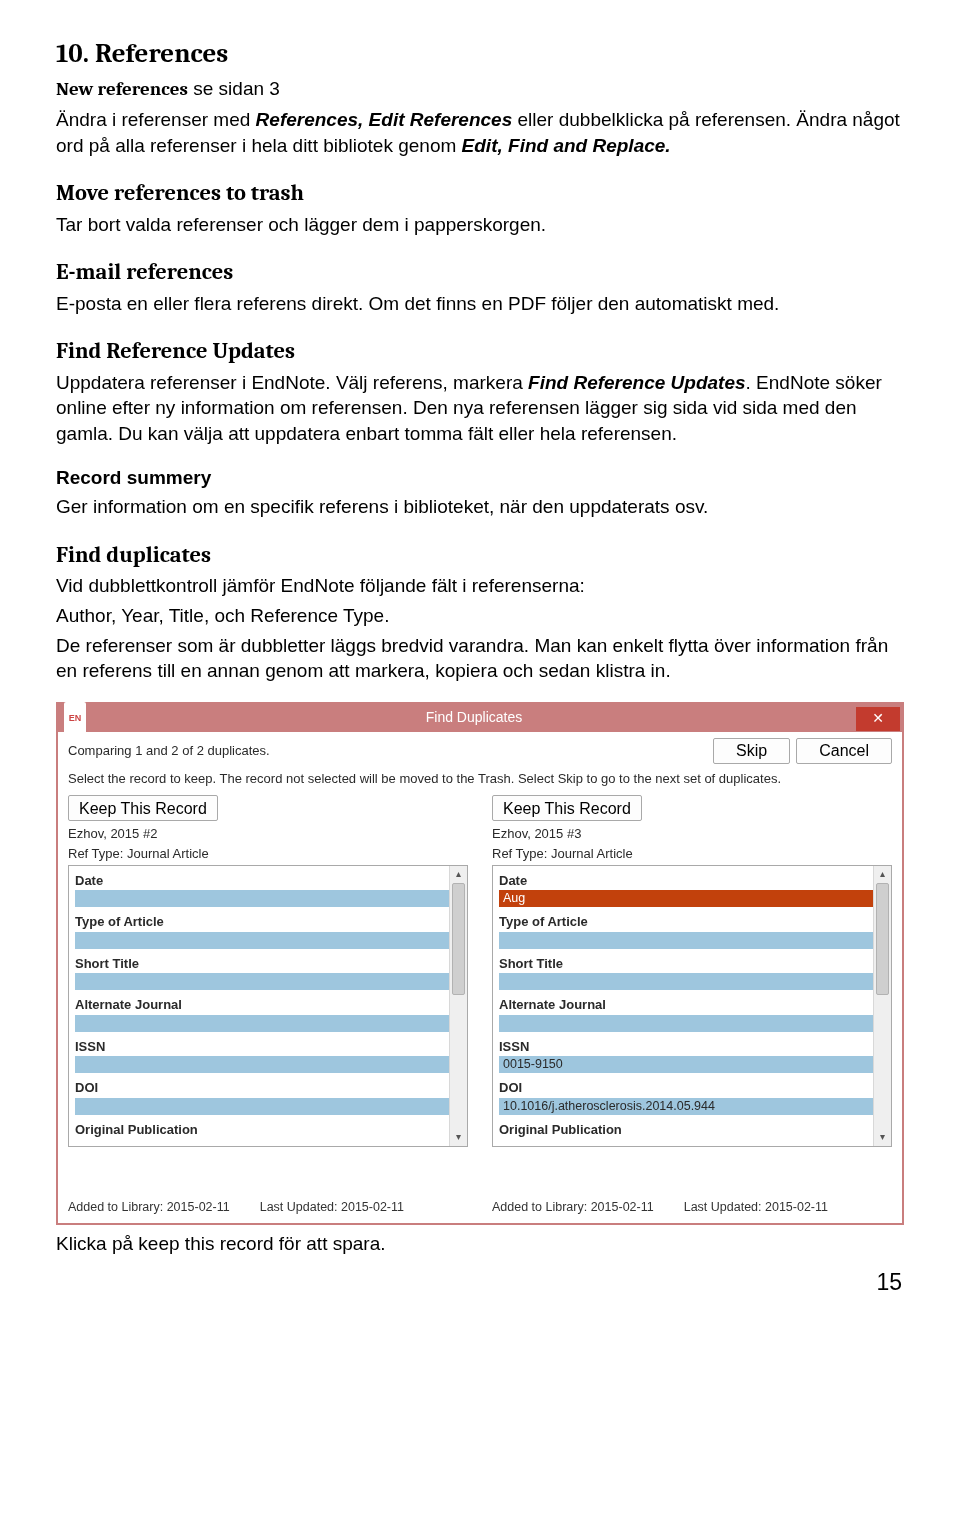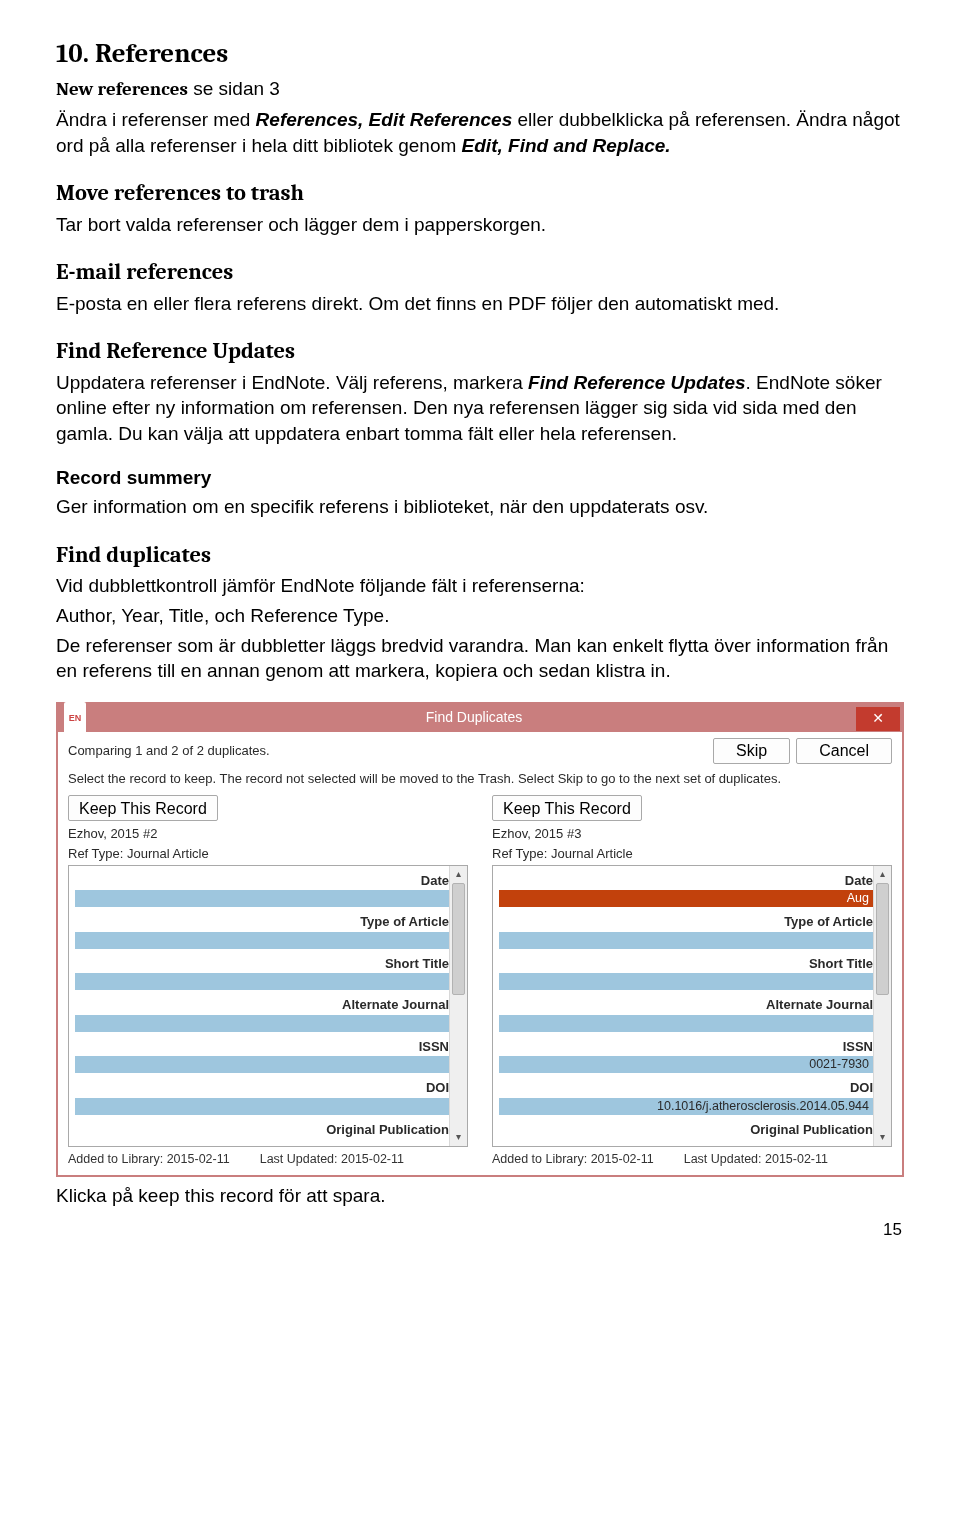--- a/index.html
+++ b/index.html
@@ -5,48 +5,48 @@
   html,body{margin:0;padding:0;background:#fff;color:#000;}
   body{width:960px;font-family:Arial,Helvetica,sans-serif;font-size:19px;line-height:1.35;}
   .page{padding:36px 56px 20px 56px;}
   .serif-h{font-family:'Cambria','Georgia','Times New Roman',serif;}
   h2{font-size:27px;font-weight:bold;margin:0 0 4px 0;}
   h3{font-size:22.5px;font-weight:bold;margin:20px 0 3px 0;}
   .bold{font-weight:bold;}
   .ital{font-style:italic;}
   p{margin:0 0 4px 0;}
   .block{margin-bottom:18px;}
-  .pagenum{text-align:right;font-size:17px;margin-top:10px;padding-right:2px;}
+  .pagenum{text-align:right;font-size:23px;margin-top:10px;padding-right:2px;}
 
   .dialog{border:2px solid #c97e7e;background:#fff;margin-top:8px;font-family:'Segoe UI',Tahoma,Geneva,sans-serif;font-size:13px;}
   .titlebar{display:flex;align-items:center;background:#c97e7e;height:28px;color:#fff;}
   .titlebar .icon-app{width:22px;height:32px;background:#fff;border-radius:2px;margin:0 6px;display:flex;align-items:center;justify-content:center;font-size:9px;font-weight:bold;color:#c44;}
   .titlebar .title{flex:1;text-align:center;font-size:14px;}
   .titlebar .close{width:44px;height:24px;background:#c33b2e;color:#fff;display:flex;align-items:center;justify-content:center;font-size:14px;margin:2px 2px 0 0;}
   .dlg-body{padding:6px 10px 8px 10px;color:#2a2a2a;}
   .toprow{display:flex;align-items:center;margin-bottom:6px;}
   .toprow .msg{flex:1;}
   .btn{display:inline-flex;align-items:center;justify-content:center;height:24px;background:#fdfdfd;border:1px solid #a9a9a9;border-radius:2px;font-size:16px;color:#000;}
   .btn.small{padding:0 22px;margin-left:6px;}
   .info{margin:2px 0 8px 0;}
   .panes{display:flex;gap:24px;}
   .pane{flex:1;min-width:0;}
   .keep-row{margin-bottom:4px;}
   .keep-row .btn{padding:0 10px;}
   .meta{margin:2px 0;}
   .listbox{border:1px solid #a9a9a9;height:280px;position:relative;background:#fff;overflow:hidden;}
-  .listinner{padding:2px 0 2px 6px;margin-right:18px;text-align:right;}
+  .listinner{padding:2px 0 2px 6px;margin-right:18px;}
   .row-label{font-weight:bold;padding:4px 0 0 0;}
   .row-val{background:#9ec6de;height:17px;line-height:17px;margin:1px 0 2px 0;padding:0 4px;overflow:hidden;white-space:nowrap;font-size:12.5px;}
   .row-val.sel{background:#c2410c;color:#fff;}
   .vscroll{position:absolute;right:0;top:0;bottom:0;width:17px;background:#efefef;border-left:1px solid #d8d8d8;}
   .vscroll .arr{height:17px;display:flex;align-items:center;justify-content:center;font-size:10px;color:#555;}
   .vscroll .thumb{position:absolute;left:2px;right:2px;background:#cfcfcf;border:1px solid #b2b2b2;border-radius:2px;}
   .footer{display:flex;margin-top:4px;font-size:12.5px;color:#333;}
-  .footer span{margin-right:30px;}
+  .footer span{margin-right:30px;margin-top:48px;}
 </style>
 </head>
 <body>
 
 <div class="page">
 
   <h2 class="serif-h">10. References</h2>
   <p>
     <span class="serif-h bold">New references</span><span> se sidan 3</span>
   </p>
@@ -131,21 +131,21 @@
             <div class="listinner">
               <div class="row-label">Date</div>
               <div class="row-val sel">Aug</div>
               <div class="row-label">Type of Article</div>
               <div class="row-val"></div>
               <div class="row-label">Short Title</div>
               <div class="row-val"></div>
               <div class="row-label">Alternate Journal</div>
               <div class="row-val"></div>
               <div class="row-label">ISSN</div>
-              <div class="row-val">0021-7930</div>
+              <div class="row-val">0015-9150</div>
               <div class="row-label">DOI</div>
               <div class="row-val">10.1016/j.atherosclerosis.2014.05.944</div>
               <div class="row-label">Original Publication</div>
             </div>
             <div class="vscroll">
               <div class="arr">▴</div>
               <div class="thumb" style="top:17px;height:110px;"></div>
               <div class="arr" style="position:absolute;bottom:0;left:0;right:0;">▾</div>
             </div>
           </div>

